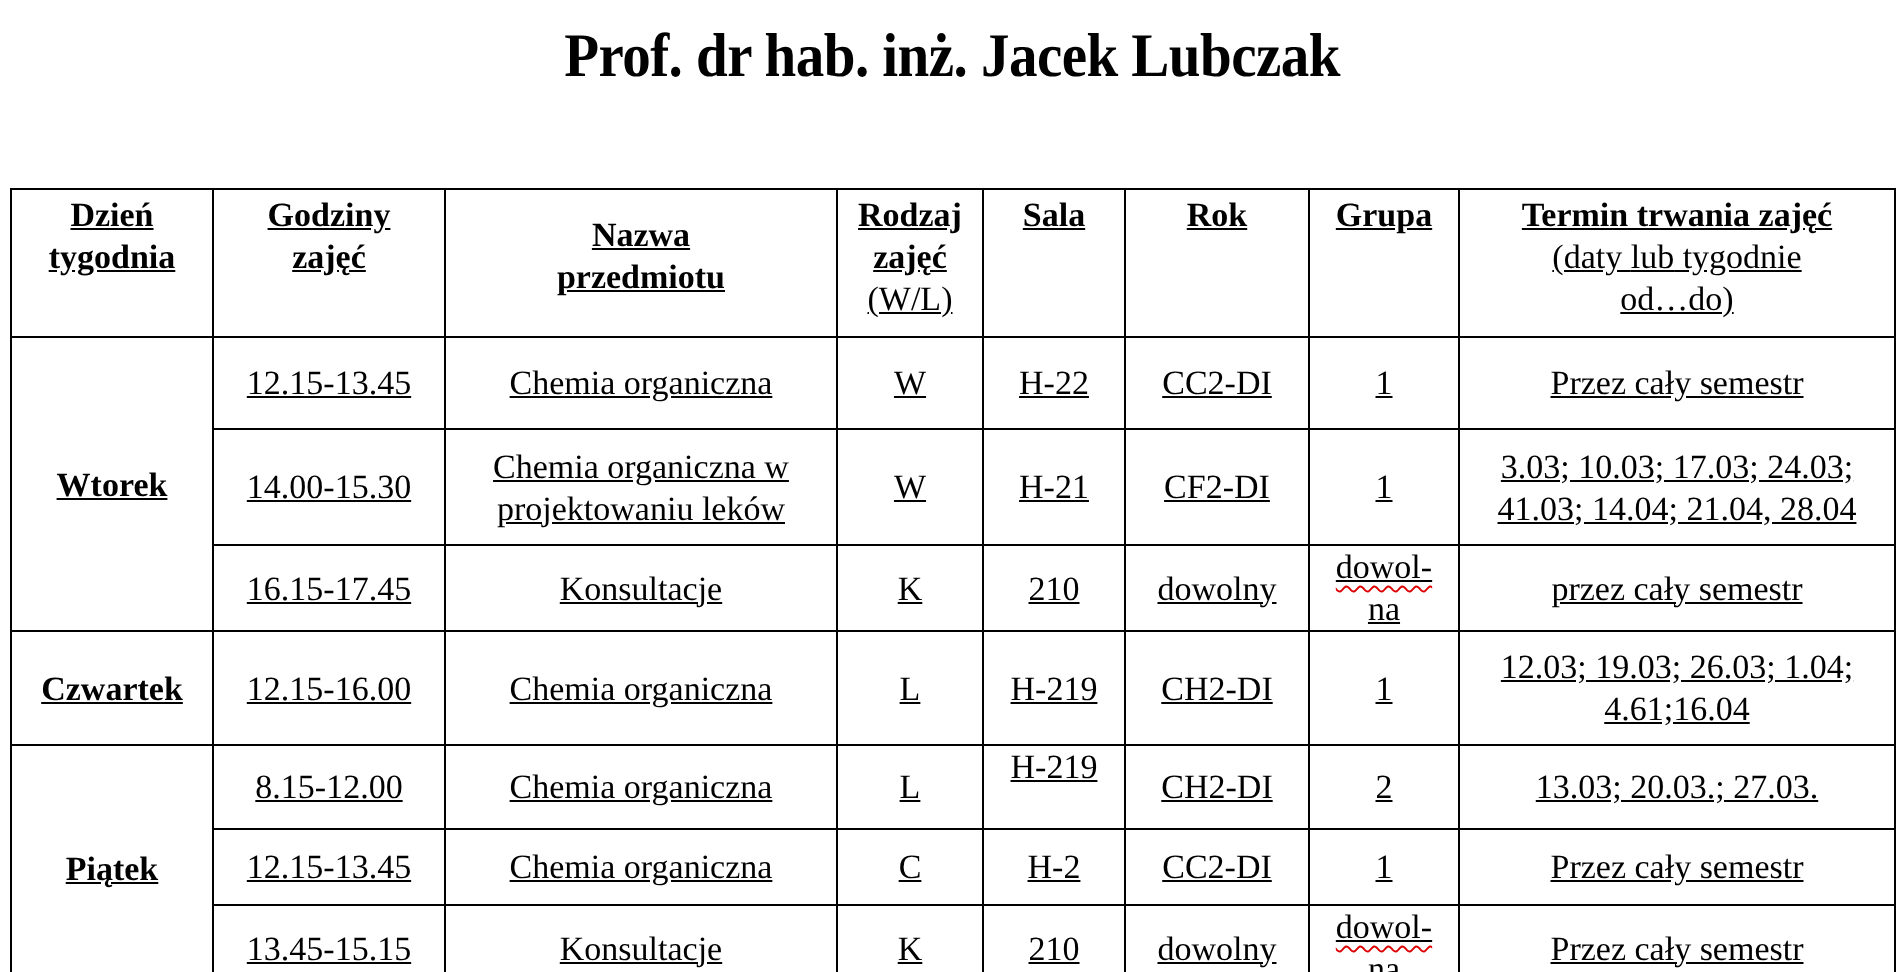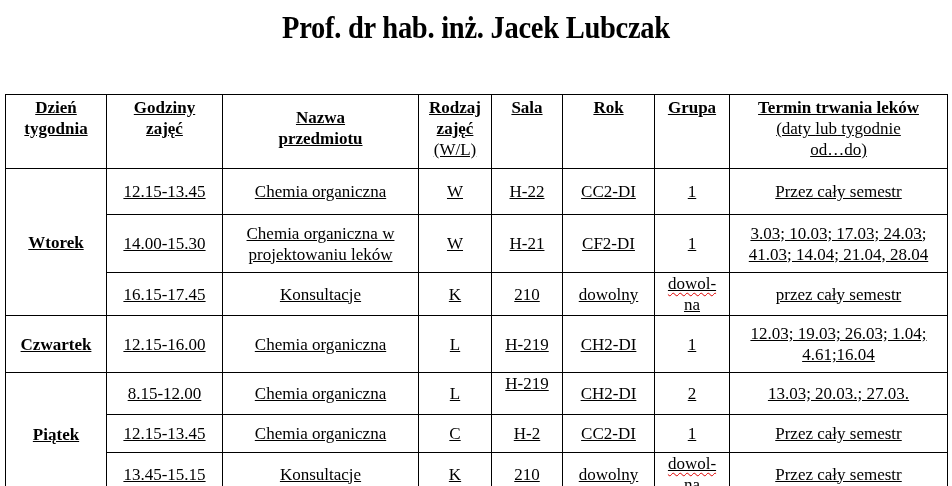--- a/index.html
+++ b/index.html
@@ -32,21 +32,21 @@
   </colgroup>
   <thead>
     <tr style="height:74px">
       <th><span>Dzień</span><br><span>tygodnia</span></th>
       <th style=""><span>Godziny</span><br><span>zajęć</span></th>
       <th style="padding-top:12px"><span>Nazwa</span><br><span>przedmiotu</span></th>
       <th><span>Rodzaj</span><br><span>zajęć</span><br><span class="light">(W/L)</span></th>
       <th>Sala</th>
       <th>Rok</th>
       <th>Grupa</th>
-      <th><span>Termin trwania leków</span><br><span class="light">(daty </span><span class="light ul">lub</span><span class="light"> tygodnie</span><br><span class="light">od…do)</span></th>
+      <th><span>Termin trwania zajęć</span><br><span class="light">(daty </span><span class="light ul">lub</span><span class="light"> tygodnie</span><br><span class="light">od…do)</span></th>
     </tr>
   </thead>
   <tbody id="tbody">
       <tr style="height: 46px;">
         <td class="day" rowspan="3">Wtorek</td>
         <td>12.15-13.45</td>
         <td><span>Chemia organiczna</span></td>
         <td>W</td>
         <td>H-22</td>
         <td>CC2-DI</td>

